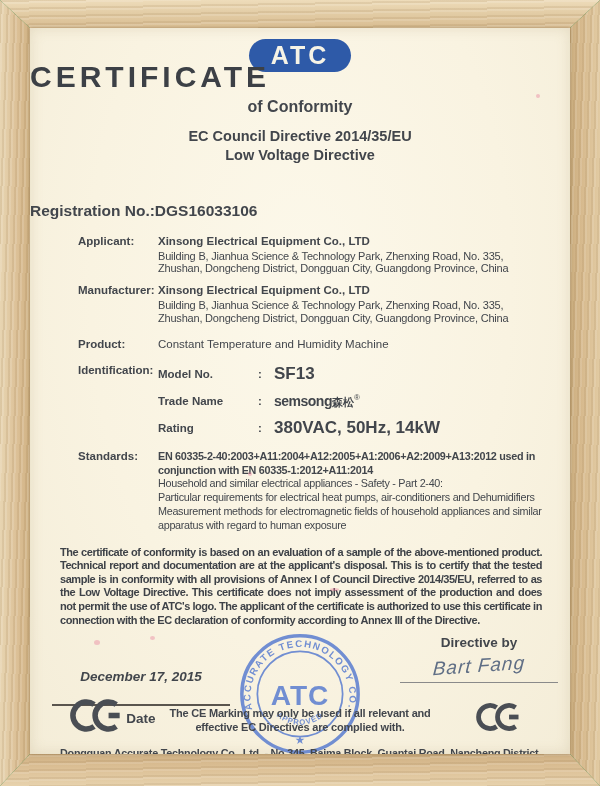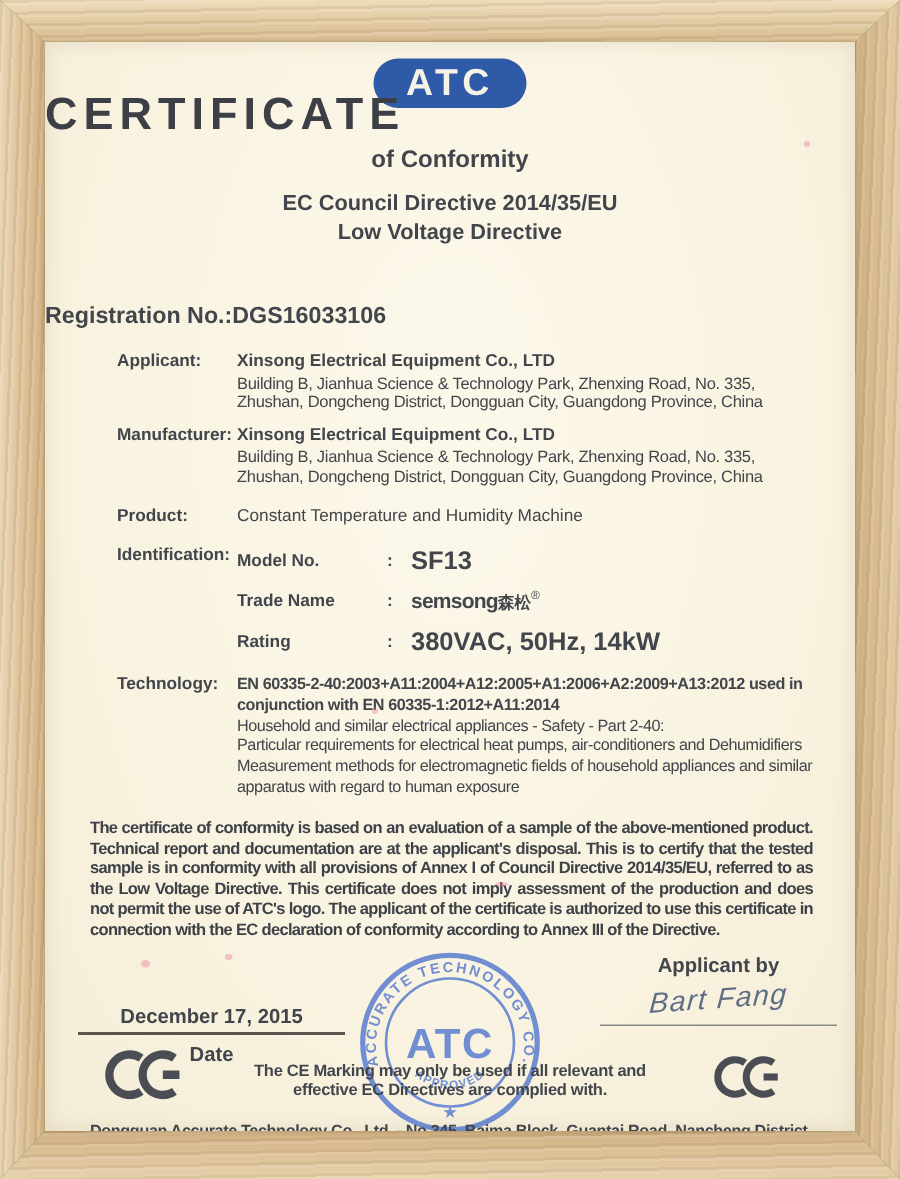--- a/index.html
+++ b/index.html
@@ -71,21 +71,21 @@
   
   .footer { position:relative; height:175px; margin-top:6px; }
   .certified { position:absolute; right:12px; top:2px; width:158px; text-align:center; }
   .certified .lbl { font-weight:bold; font-size:13.5px; }
   .signature { height:32px; display:flex; align-items:center; justify-content:center;
     font-style:italic; font-size:19px; color:#5f6e85; transform:rotate(-4deg) skewX(-8deg);
     letter-spacing:1px; }
   .sigline { border-top:1.5px solid #8a8a8a; }
 
   .dateblock { position:absolute; left:22px; top:36px; width:178px; text-align:center; }
-  .dateval { font-weight:bold; font-size:13.5px; padding-bottom:3px; border-bottom:2px solid #5a554e; }
+  .dateval { font-weight:bold; font-size:13.5px; padding-bottom:20px; border-bottom:2px solid #5a554e;font-style:italic; }
   .datelbl { font-weight:bold; font-size:13.5px; margin-top:5px; }
 
   .stamp { position:absolute; left:50%; top:-2px; transform:translateX(-50%); opacity:.85; }
 
   .ce { color:#4a4e54; }
   .ce-left { position:absolute; left:40px; top:66px; }
   .ce-right { position:absolute; right:46px; top:70px; }
   .ce-note { position:absolute; left:50%; top:74px; transform:translateX(-50%); width:268px;
     text-align:center; font-weight:bold; font-size:11px; line-height:1.25; letter-spacing:-0.2px; }
 
@@ -158,36 +158,36 @@
           </div>
           <div class="idrow" style="margin-bottom:0;">
             <span class="l">Rating</span>
             <span class="c">:</span>
             <span class="v">380VAC, 50Hz, 14kW</span>
           </div>
         </div>
       </div>
 
       <div class="frow" style="margin-top:12px;">
-        <div class="flabel">Technology:</div>
+        <div class="flabel">Standards:</div>
         <div>
           <div class="stline b">EN 60335-2-40:2003+A11:2004+A12:2005+A1:2006+A2:2009+A13:2012 used in conjunction with EN 60335-1:2012+A11:2014</div>
           <div class="stline">Household and similar electrical appliances - Safety - Part 2-40:</div>
           <div class="stline">Particular requirements for electrical heat pumps, air-conditioners and Dehumidifiers</div>
           <div class="stline">Measurement methods for electromagnetic fields of household appliances and similar apparatus with regard to human exposure</div>
         </div>
       </div>
     </div>
 
     <p class="bodytext">The certificate of conformity is based on an evaluation of a sample of the above-mentioned product. Technical report and documentation are at the applicant's disposal. This is to certify that the tested sample is in conformity with all provisions of Annex I of Council Directive 2014/35/EU, referred to as the Low Voltage Directive. This certificate does not imply assessment of the production and does not permit the use of ATC's logo. The applicant of the certificate is authorized to use this certificate in connection with the EC declaration of conformity according to Annex III of the Directive.</p>
 
     <div class="footer">
 
       <div class="certified">
-        <div class="lbl">Applicant by</div>
+        <div class="lbl">Directive by</div>
         <div class="signature">Bart Fang</div>
         <div class="sigline"></div>
       </div>
 
       <div class="dateblock">
         <div class="dateval">December 17, 2015</div>
         <div class="datelbl">Date</div>
       </div>
 
       <svg class="stamp" width="126" height="126" viewBox="0 0 130 130">

